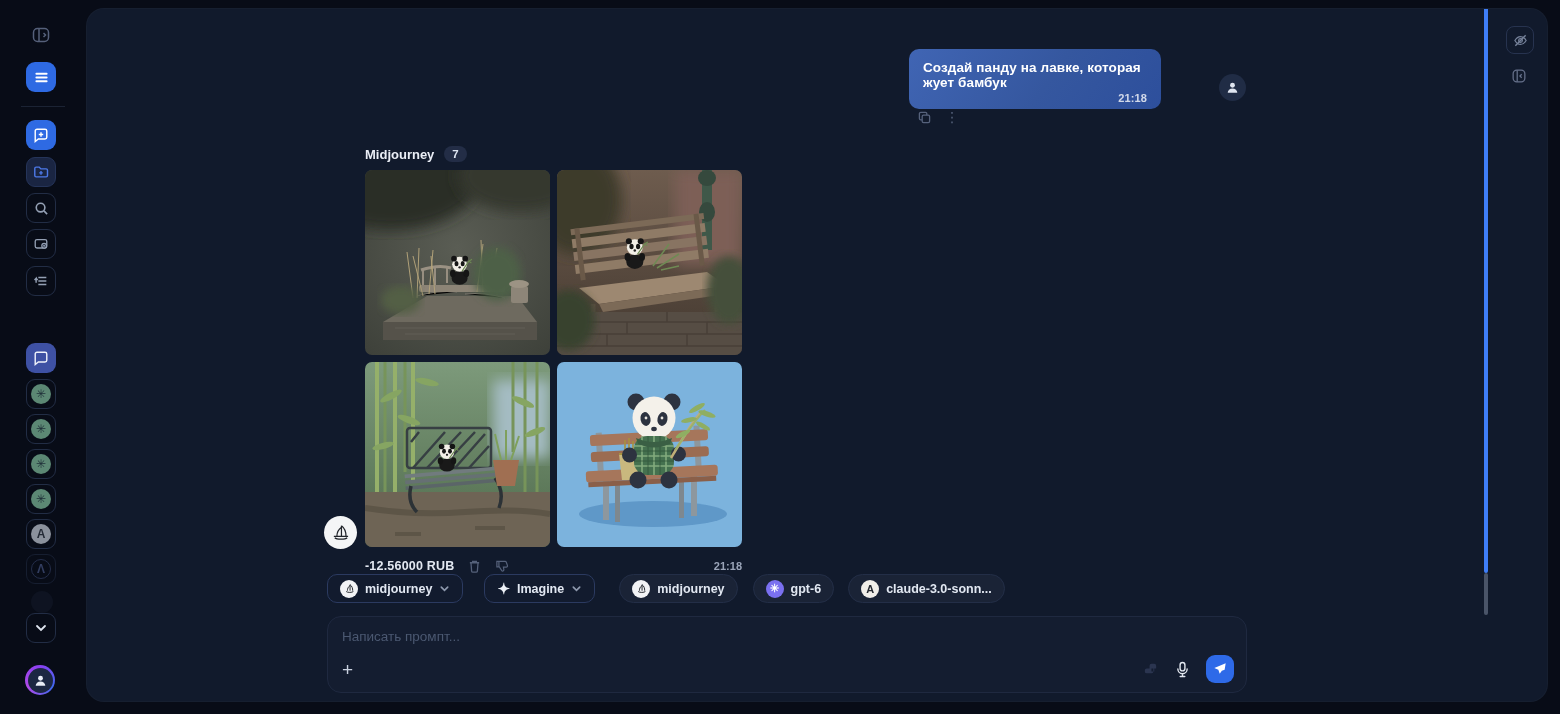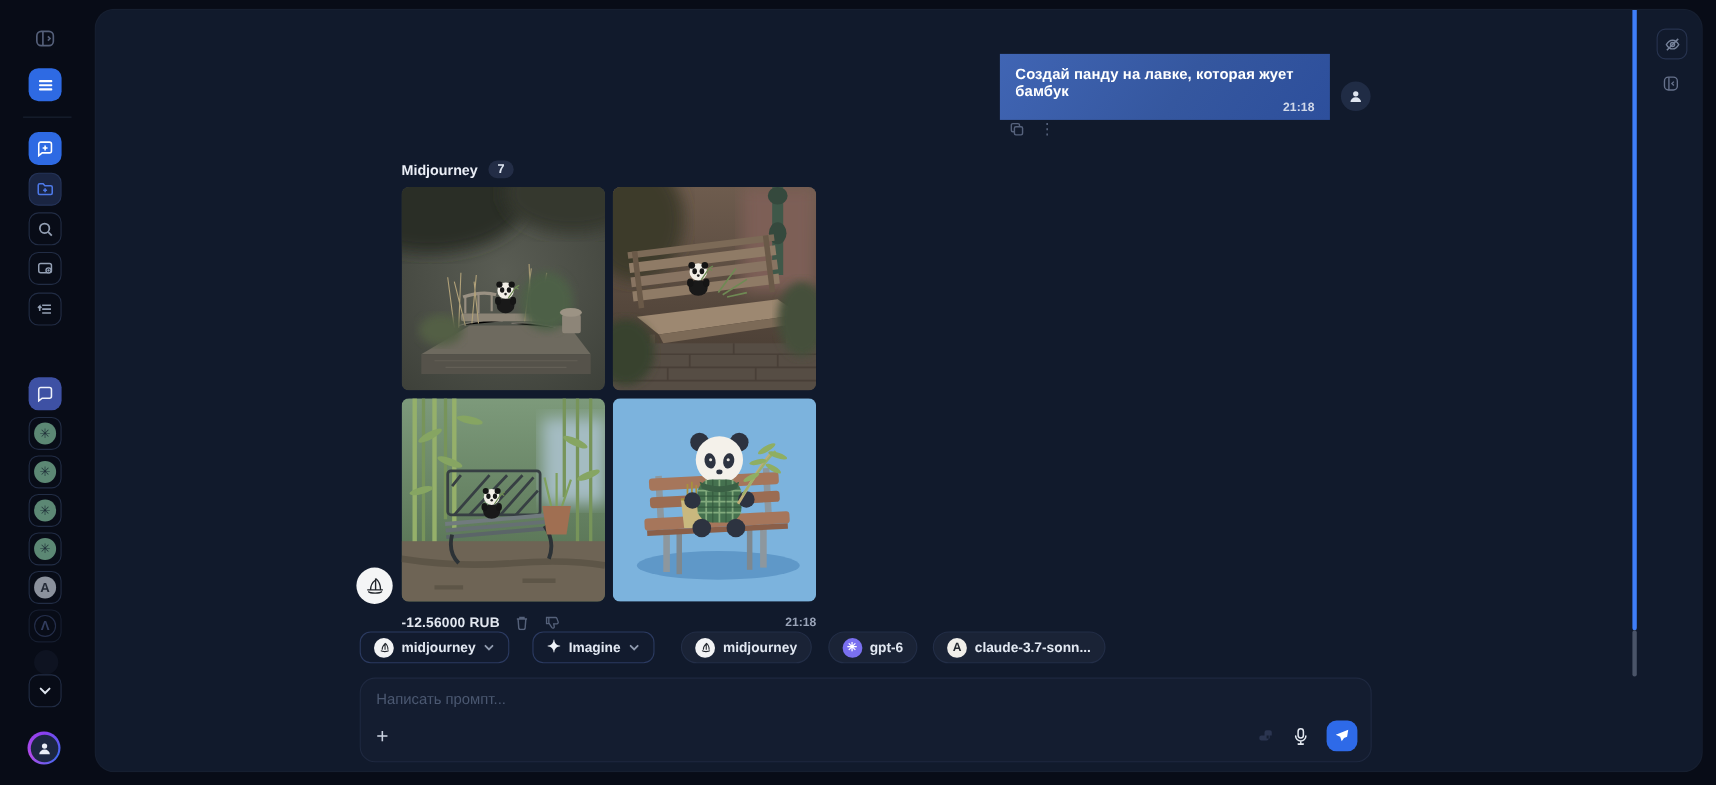--- a/index.html
+++ b/index.html
@@ -23,21 +23,21 @@
                  background:conic-gradient(#8a3ff0,#3f6af0,#b04ae8,#8a3ff0);
                  display:flex; align-items:center; justify-content:center; cursor:pointer; }
   .avatar-inner { width:25px; height:25px; border-radius:50%; background:#1c2742; display:flex; align-items:center; justify-content:center; color:#e9edf6; }
 
   
   #panel { position:absolute; left:86px; top:8px; width:1462px; height:694px;
            background:#111a2c; border-radius:18px; border:1px solid rgba(255,255,255,.025); }
 
   
   #user-row { position:absolute; left:822px; top:40px; }
-  #user-bubble { position:relative; width:300px; border-radius:0; padding:11px 14px 5px 14px;
+  #user-bubble { position:relative; width:252px; border-radius:10px; padding:11px 14px 5px 14px;
                  background:linear-gradient(125deg,#4065b4 0%,#35579f 55%,#2d4f9c 100%);
                  font-size:13.5px; font-weight:600; color:#ffffff; letter-spacing:.1px; }
   #user-bubble .msg-time { display:block; text-align:right; font-size:11px; font-weight:600; color:rgba(255,255,255,.78); margin-top:2px; }
   #user-avatar { position:absolute; left:1132px; top:65px; width:27px; height:27px; border-radius:50%;
                  background:#202c45; display:flex; align-items:center; justify-content:center; color:#dfe5f0; }
   #user-actions { position:absolute; left:831px; top:101px; display:flex; gap:14px; align-items:center; color:#56627c; }
   #user-actions .act { cursor:pointer; display:flex; align-items:center; font-size:14px; line-height:1; }
 
   
   #bot-label-row { position:absolute; left:278px; top:137px; display:flex; align-items:center; gap:10px; }
@@ -455,21 +455,21 @@
           </svg>
       </span>
       <span>midjourney</span>
     </div>
     <div class="pill soft gap-c">
       <span class="pill-icon pi-purple">✳</span>
       <span>gpt-6</span>
     </div>
     <div class="pill soft gap-d">
       <span class="pill-icon pi-anthropic">A</span>
-      <span>claude-3.7-sonn...</span>
+      <span>claude-3.0-sonn...</span>
     </div>
   </div>
 
   <div id="composer">
     <input id="prompt-input" type="text" placeholder="Написать промпт..." style="">
     <div id="composer-bottom">
       <span id="attach-btn">+</span>
       <div id="composer-right">
         <span id="upscale-icon">
           <svg width="17" height="17" viewBox="0 0 18 18" fill="currentColor">

